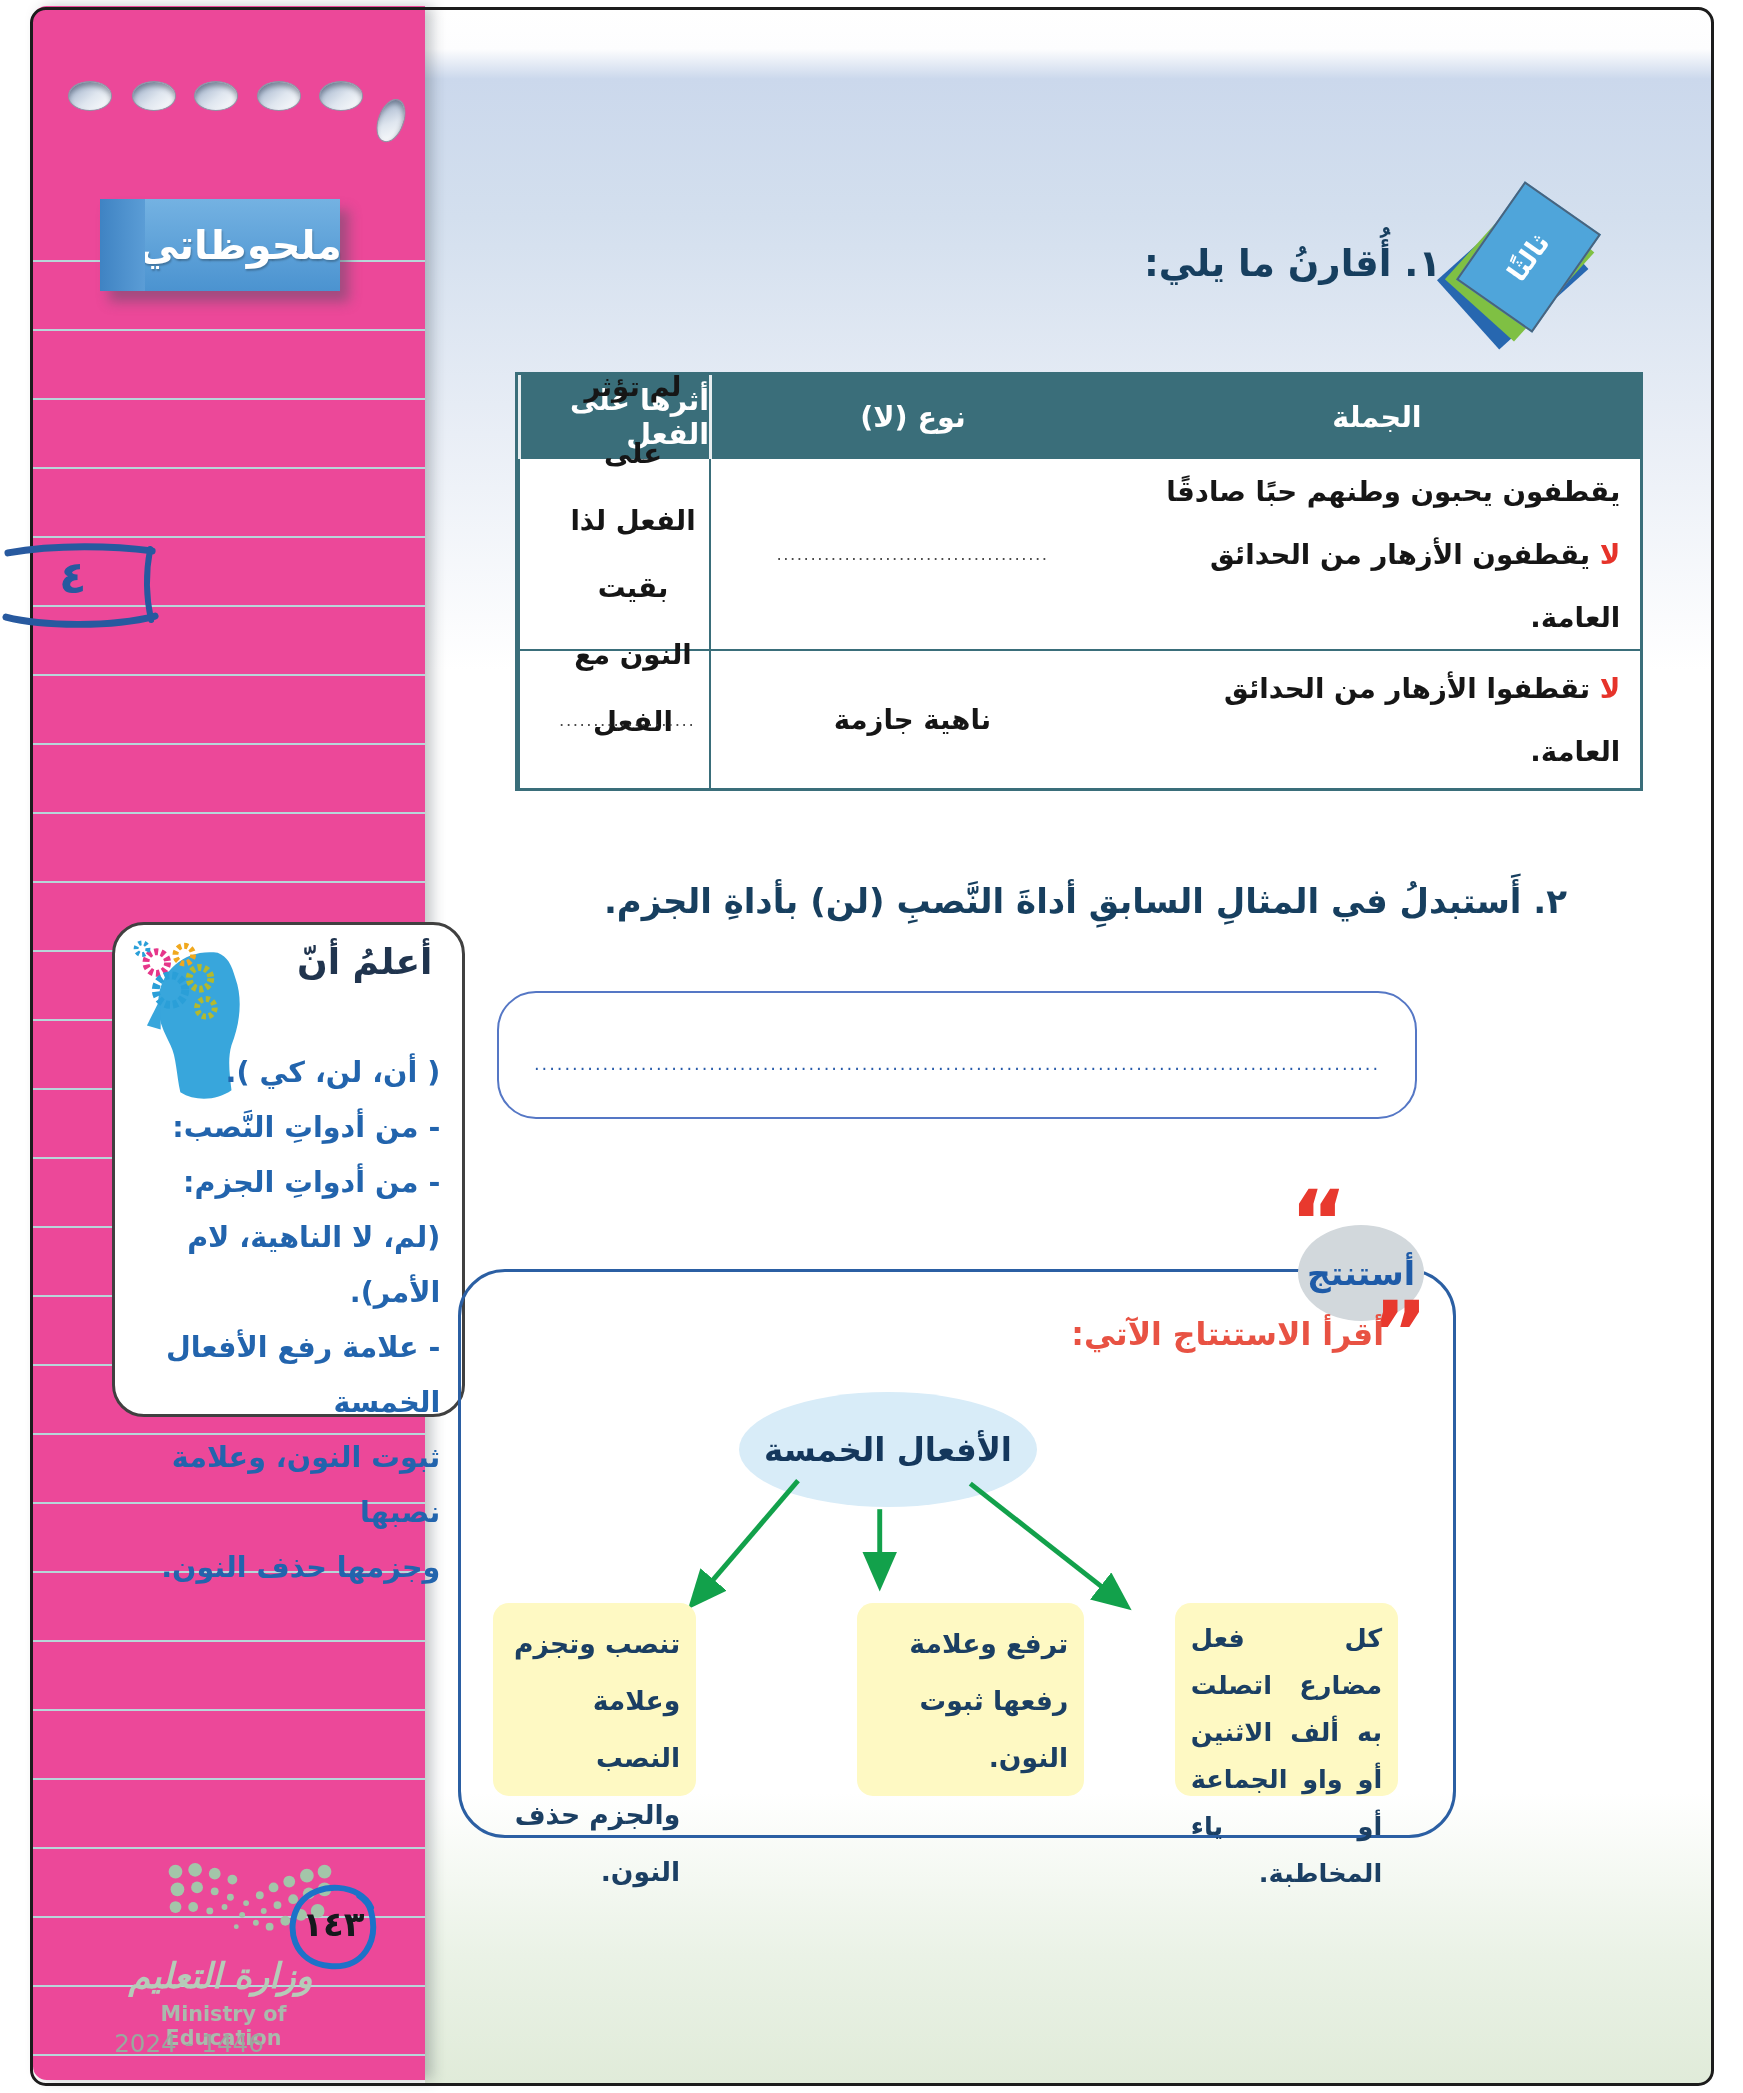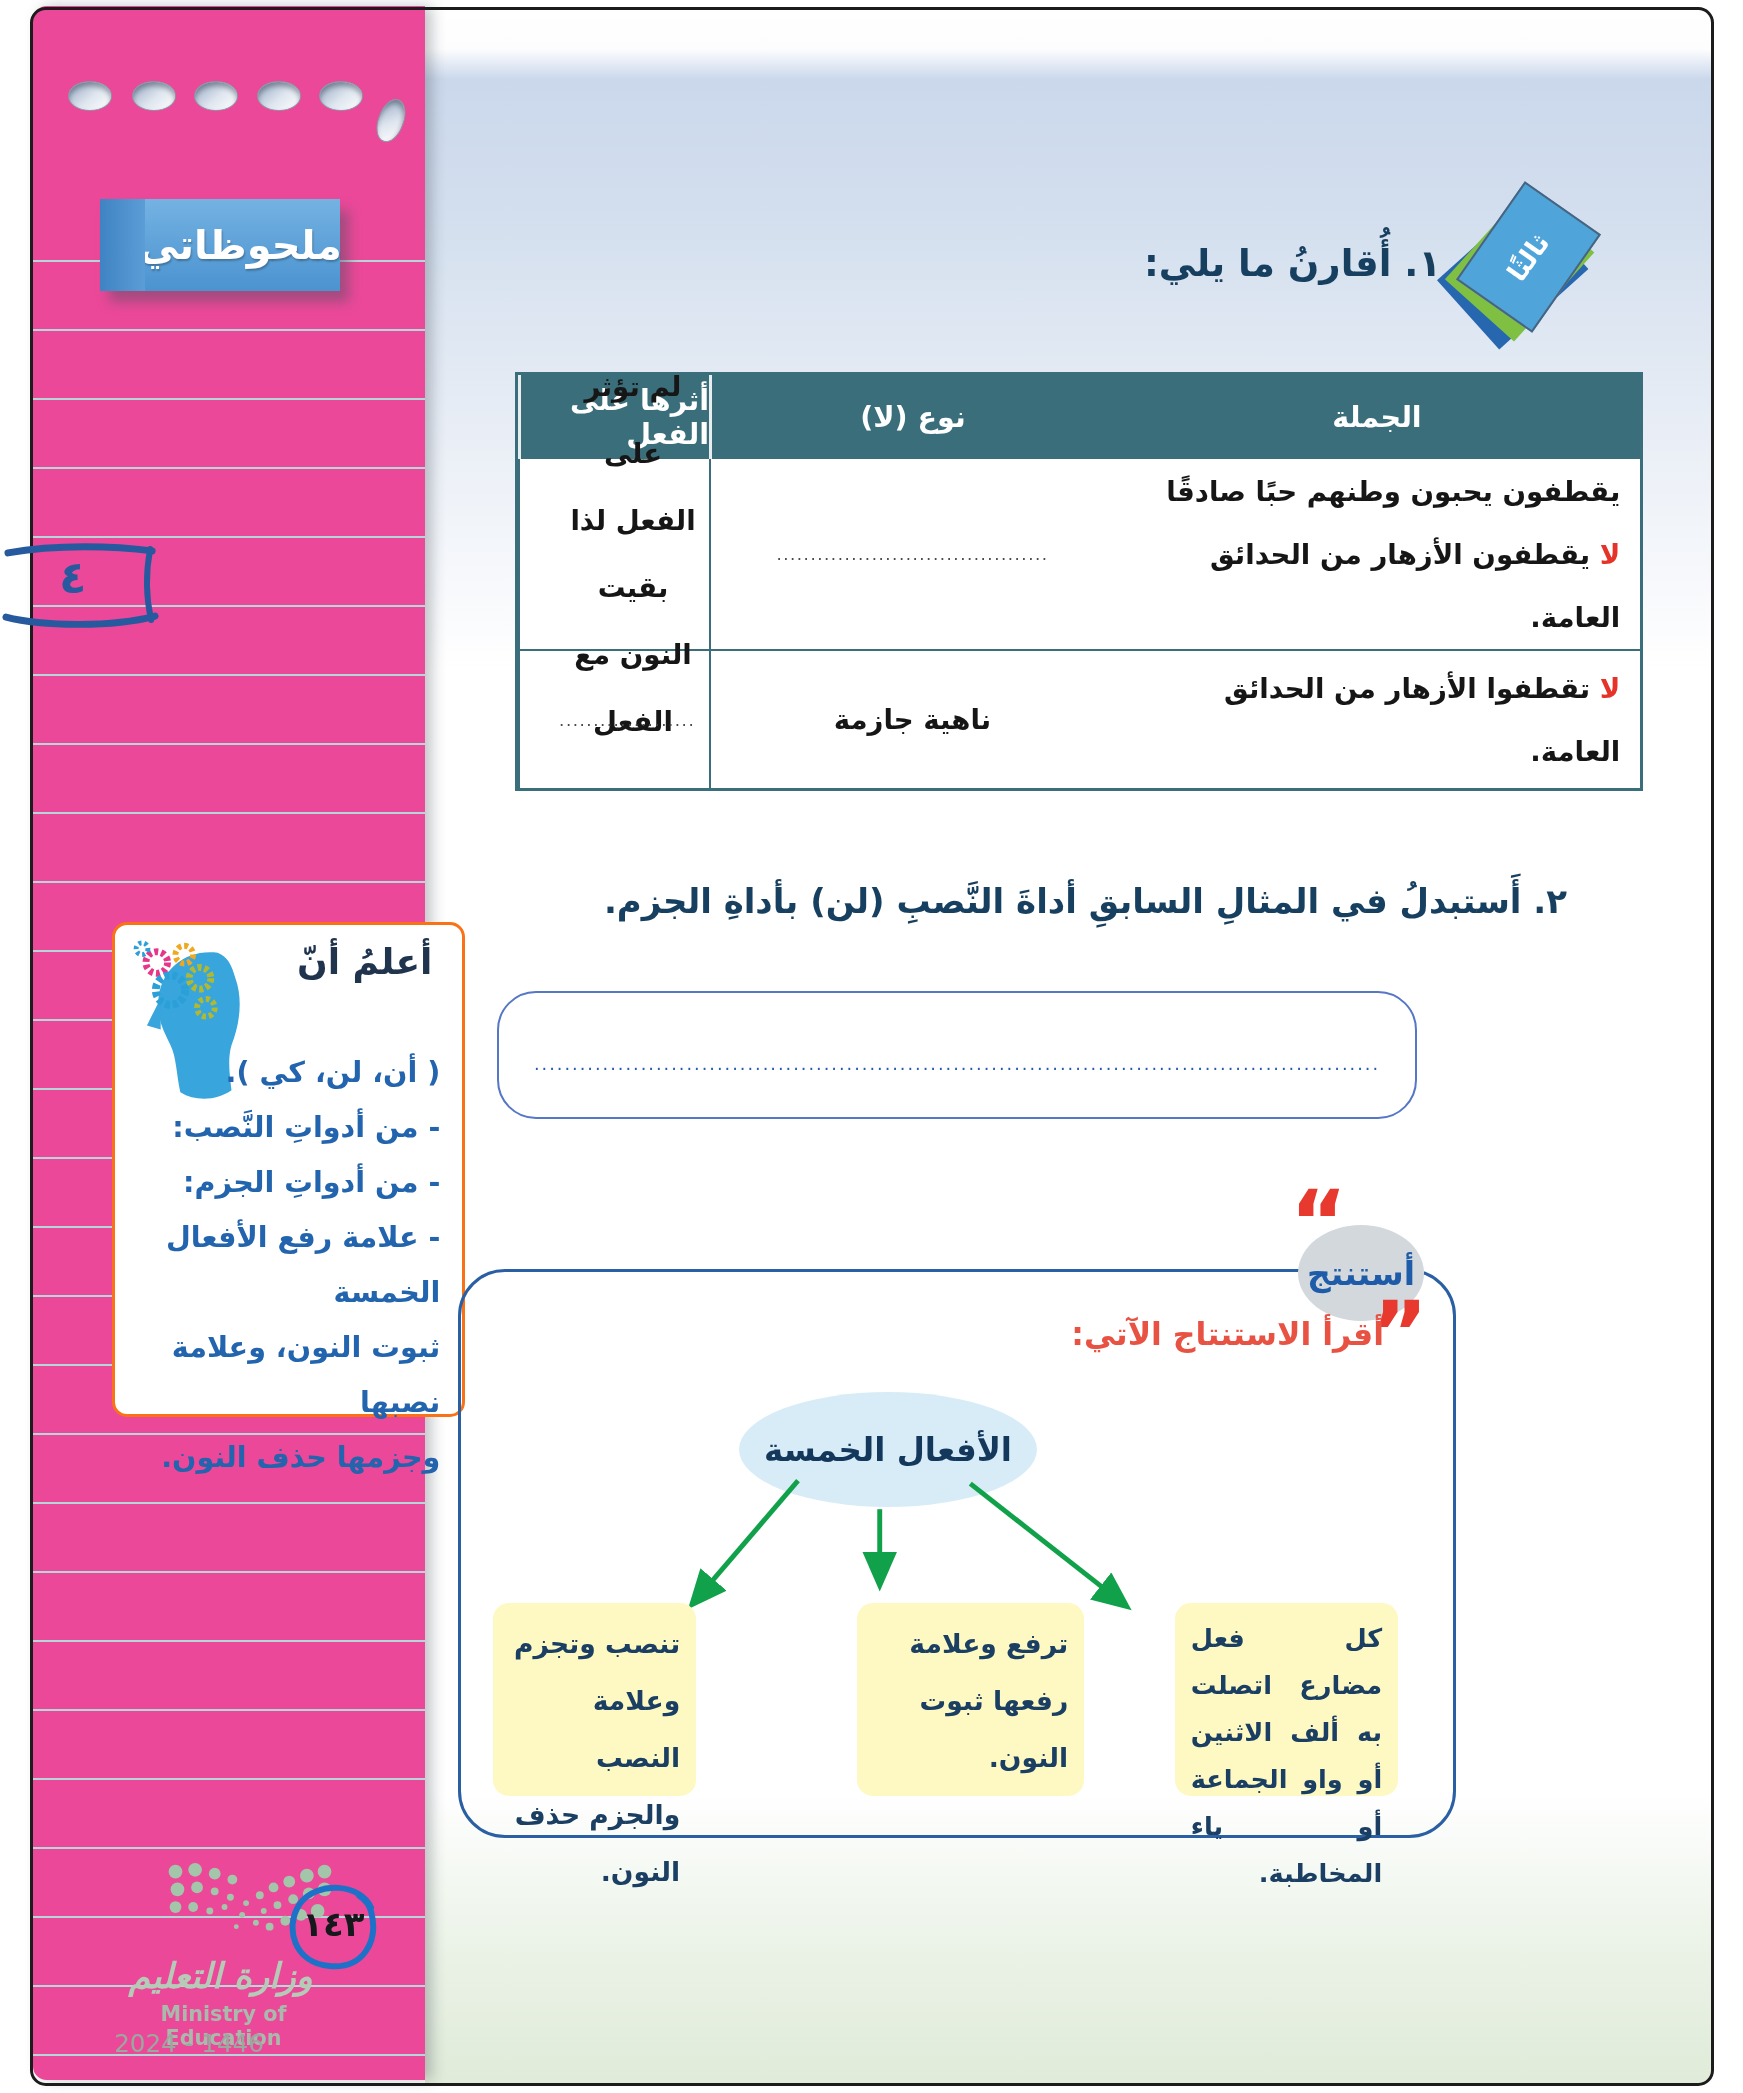--- a/index.html
+++ b/index.html
@@ -36,21 +36,21 @@
           clip-path:polygon(0 6.9px,14% 0,28% 7.9px,44% 2px,58% 8.9px,72% 1px,88% 6.9px,100% 3px,
                             100% calc(100% - 6.9px),86% 100%,68% calc(100% - 8.9px),50% 100%,
                             30% calc(100% - 4.9px),12% 100%,0 calc(100% - 7.9px));}
   .ribbon .rtxt{position:absolute;left:-90px;top:103px;width:236px;text-align:center;
           transform:rotate(90deg);color:#fff;font-size:32.5px;font-weight:bold;direction:rtl;
           letter-spacing:3.9px;-webkit-text-stroke:1.2px #3a3a3a;
           text-shadow:1px 1px 0 #444,-1px 1px 0 #444;}
 
   
   .knowbox{position:absolute;left:112px;top:922px;width:353px;height:495px;background:#fff;
-           border:3px solid #f97316;border-radius:15px;z-index:2;}
+           border:3px solid #404040;border-radius:32px;z-index:2;}
   .knowbox .ktitle{position:absolute;right:29.6px;top:15.8px;font-size:36px;font-weight:bold;
            color:#20344e;direction:rtl;}
   .knowbox .kbody{position:absolute;right:21.7px;left:13.8px;top:120px;direction:rtl;
            text-align:right;color:#2264ad;font-size:28.6px;font-weight:bold;line-height:55px;}
   .headicon{position:absolute;left:11.8px;top:9.9px;}
 
   
   .main{position:absolute;left:425px;top:9.9px;width:1287px;height:2074px;
         border-radius:0 13.8px 13.8px 0;
         background:linear-gradient(180deg,#ffffff 0px,#fdfdfe 39px,#cbd8ec 69px,#d3dfee 207px,
@@ -176,20 +176,21 @@
       <circle cx="44" cy="56" r="15" fill="none" stroke="#2a9fd8" stroke-width="8" stroke-dasharray="5 3"></circle>
       <circle cx="74" cy="44" r="11" fill="none" stroke="#b3b92e" stroke-width="7" stroke-dasharray="4 3"></circle>
       <circle cx="80" cy="74" r="9" fill="none" stroke="#b3b92e" stroke-width="6" stroke-dasharray="4 3"></circle>
       <circle cx="15" cy="14" r="6" fill="none" stroke="#2a9fd8" stroke-width="5" stroke-dasharray="3 3"></circle>
     </svg>
     <div class="ktitle">أعلمُ أنّ</div>
     <div class="kbody">
       <div>( أن، لن، كي ).</div>
       <div>- من أدواتِ النَّصب:</div>
       <div>- من أدواتِ الجزم:</div>
+      <div>(لم، لا الناهية، لام الأمر).</div>
       <div>- علامة رفع الأفعال الخمسة</div>
       <div>ثبوت النون، وعلامة نصبها</div>
       <div>وجزمها حذف النون.</div>
     </div>
   </div>
 
   <div class="main"></div>
 
   <div class="bookicon">
     <div class="leaf l3"></div>

